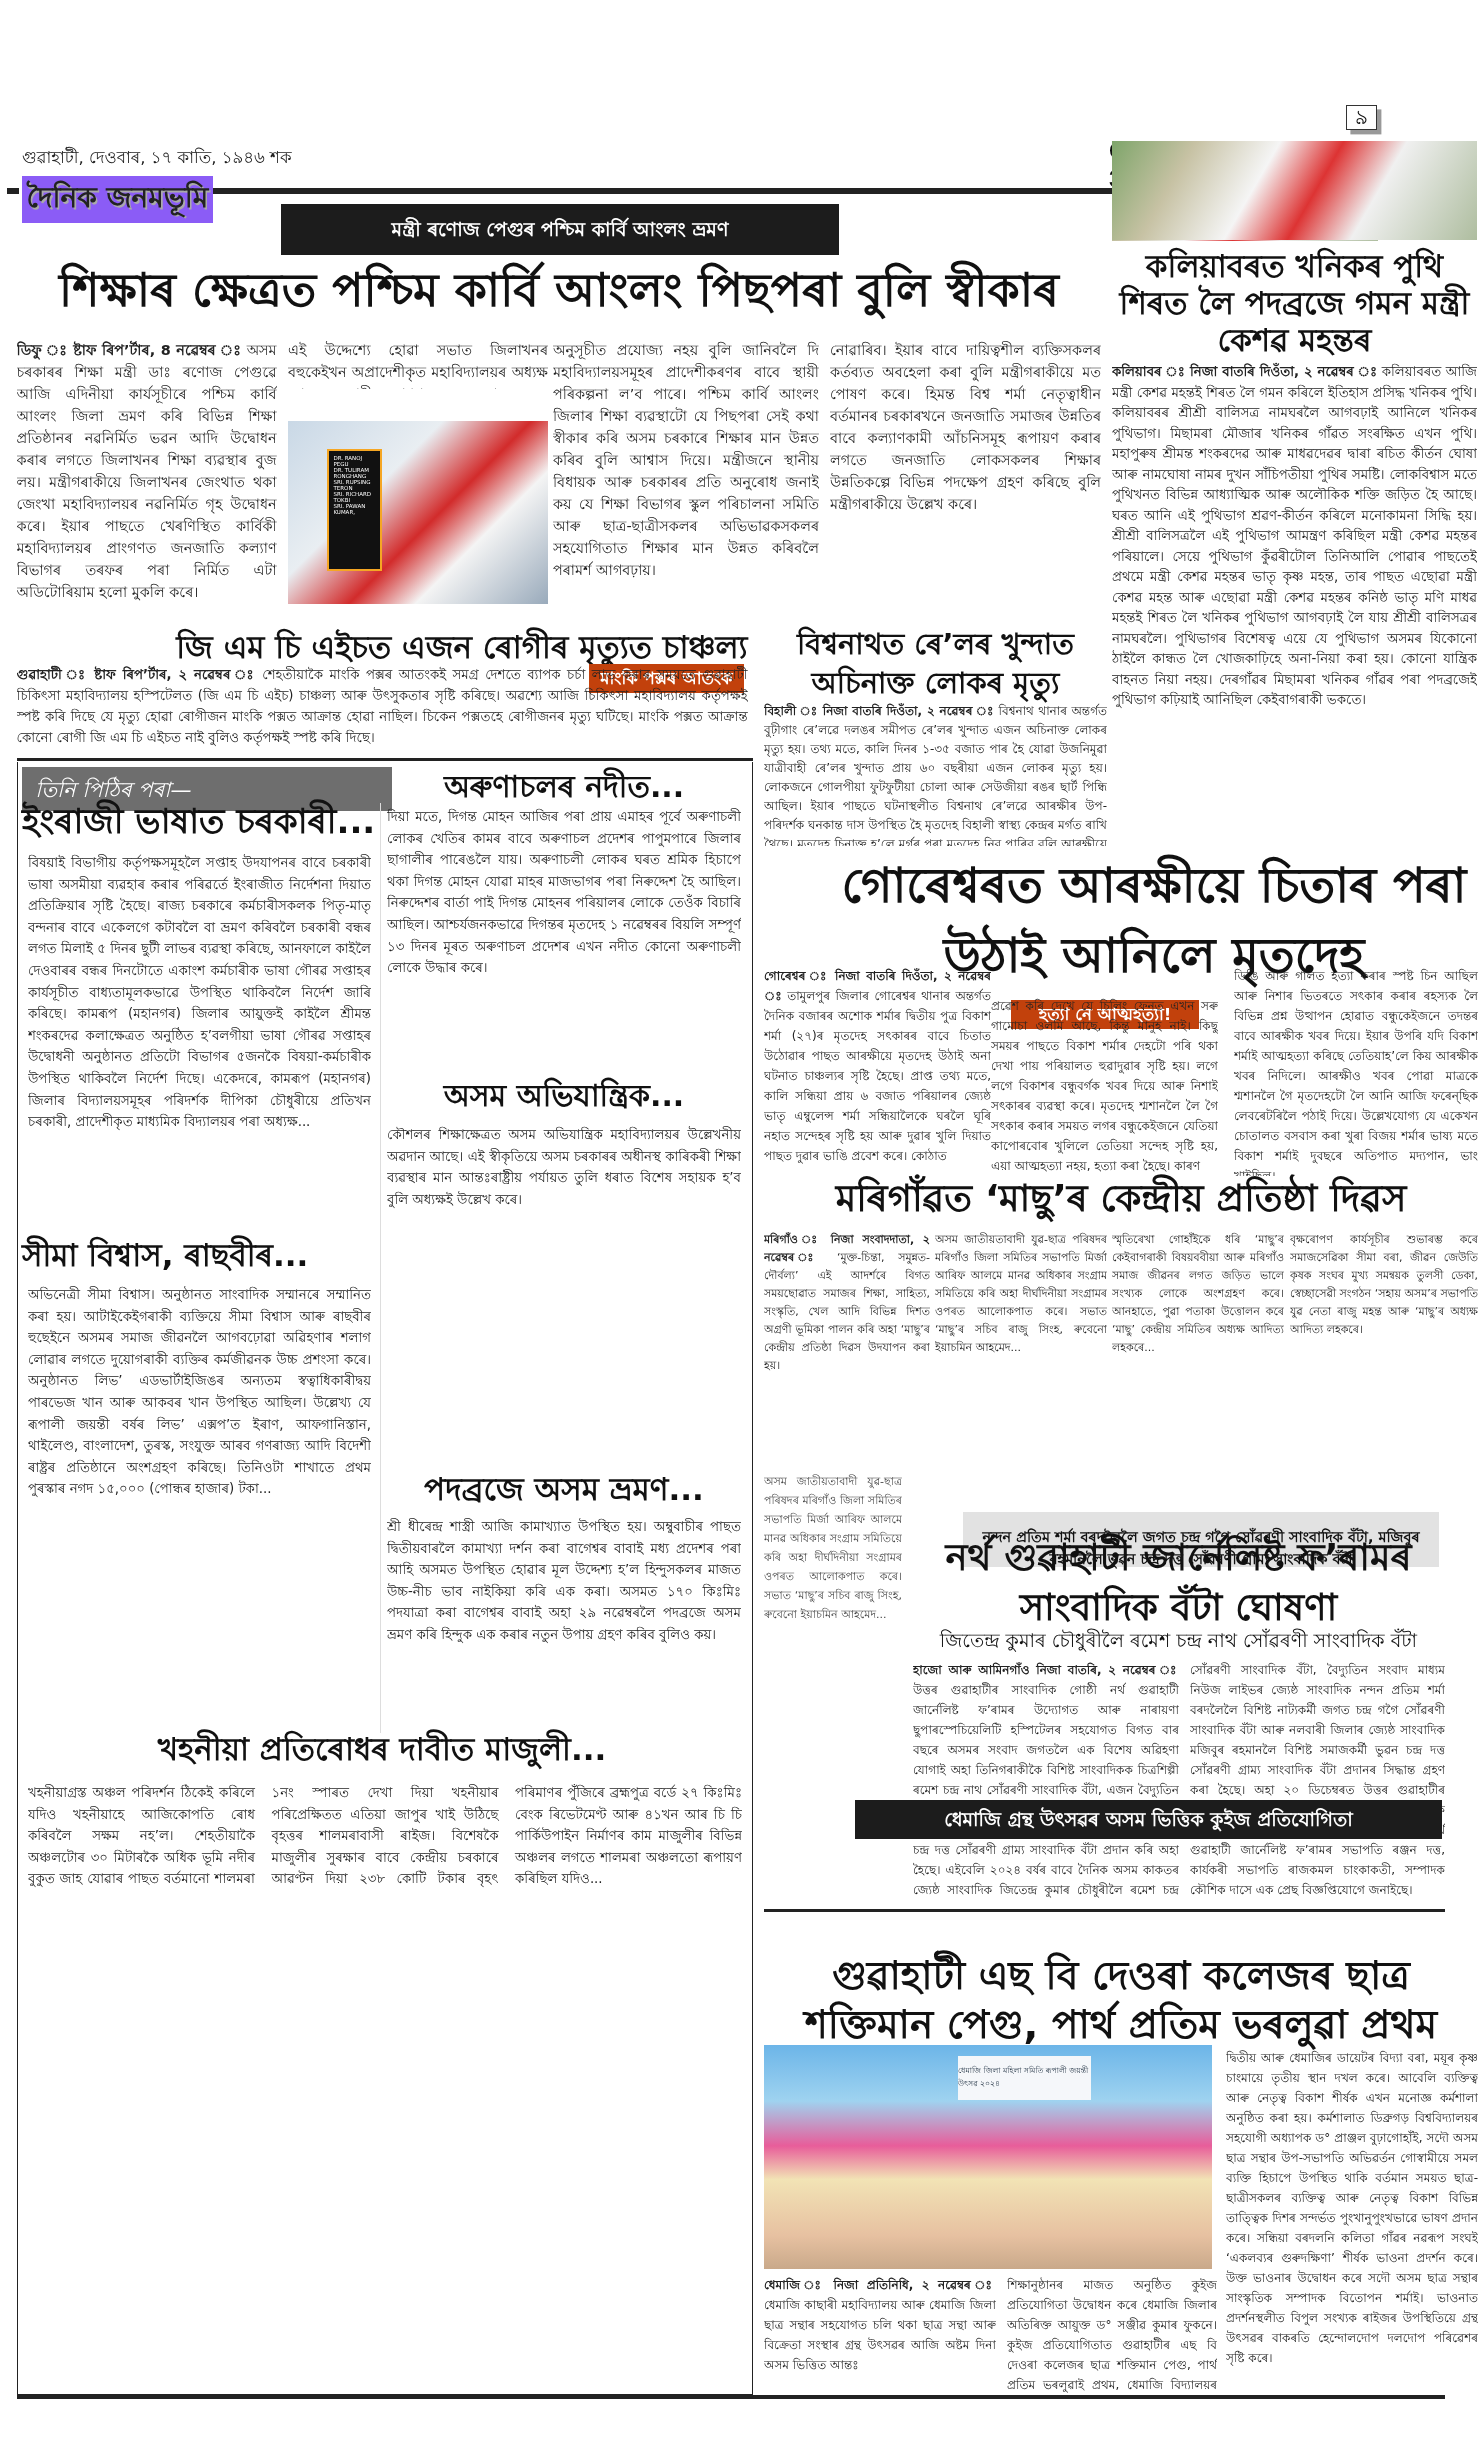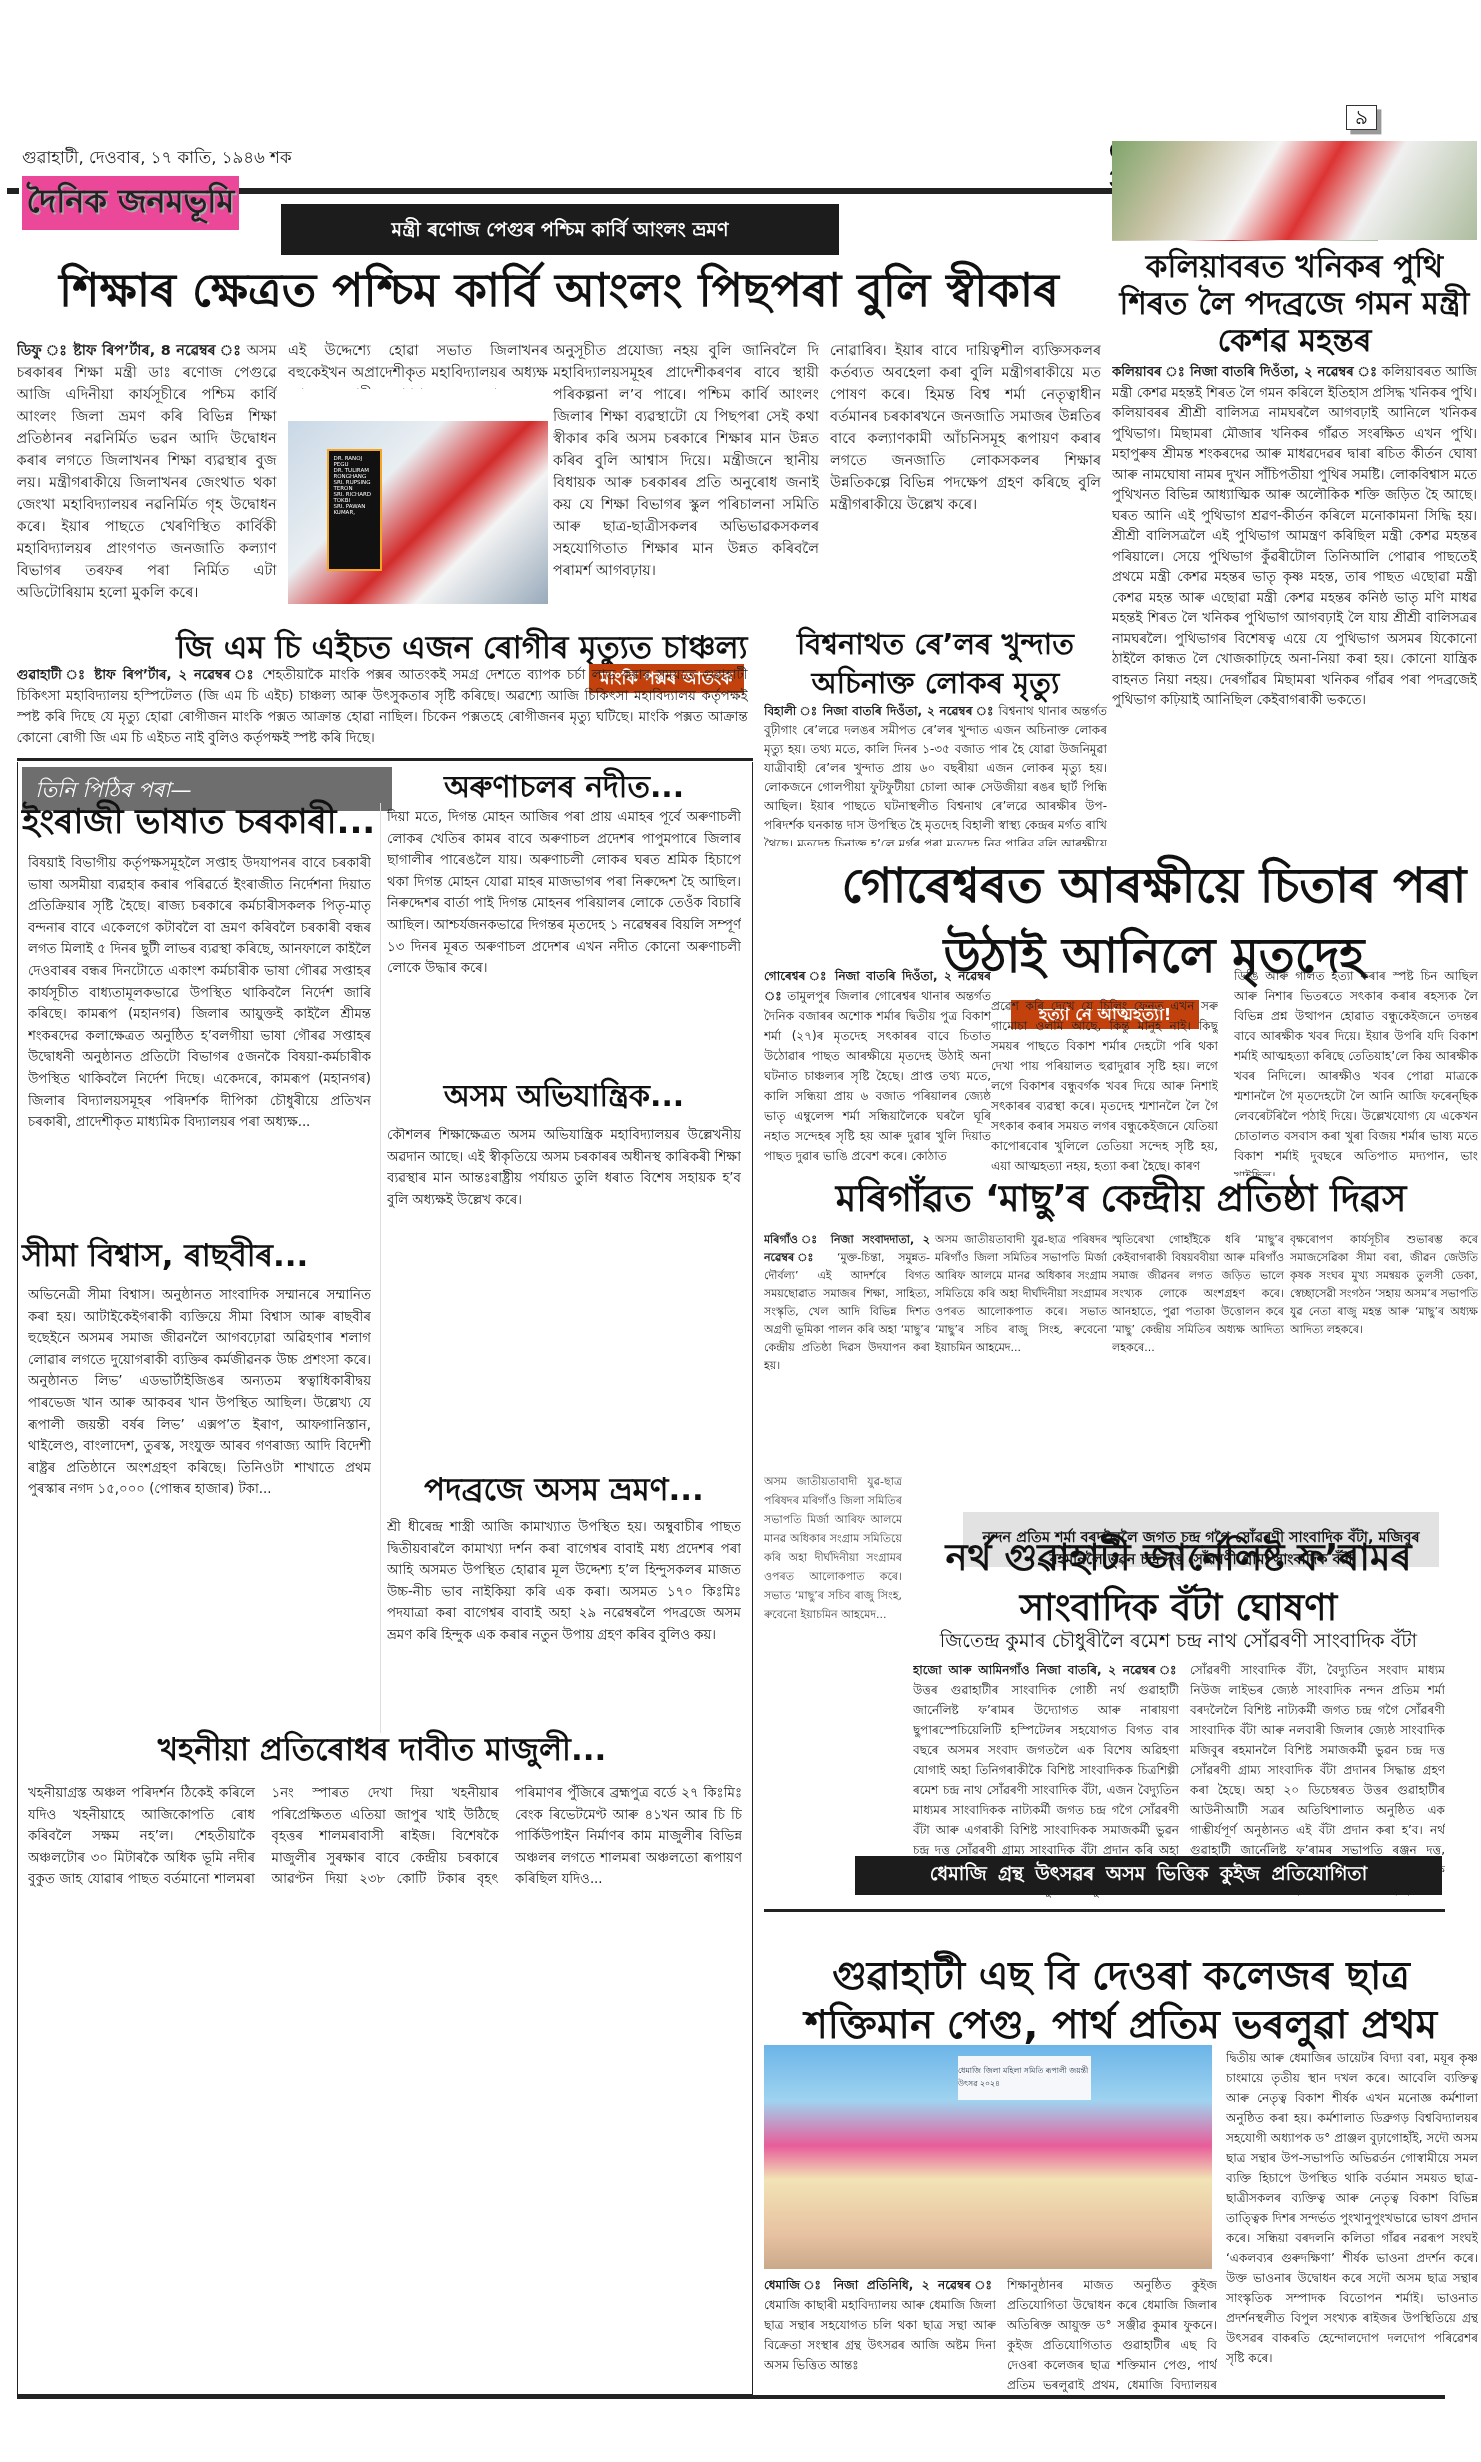--- a/index.html
+++ b/index.html
@@ -3,21 +3,21 @@
 <meta charset="utf-8">
 <style>
   html,body{margin:0;padding:0;background:#fff;}
   body{width:1482px;height:2462px;position:relative;overflow:hidden;font-family:"DejaVu Sans",sans-serif;color:#111;}
   .abs{position:absolute;}
   .hdr-left{left:22px;top:145px;font-size:16.6px;color:#222;}
   .hdr-right{left:1109px;top:137px;font-size:24px;font-weight:bold;letter-spacing:0.6px;font-family:"Liberation Sans",sans-serif;}
   .page-no{left:1346px;top:105px;width:29px;height:23px;border:1.1px solid #333;box-shadow:4.4px 4.4px 0 #999;text-align:center;font-size:20px;line-height:23px;background:#fff;}
   .rule-b{left:199px;top:188px;width:1277px;height:5.5px;background:#222;}
   .rule-c{left:6.6px;top:188px;width:12px;height:5.5px;background:#222;}
-  .masthead{left:22px;top:176px;font-size:32px;font-weight:bold;color:#222;text-shadow:1.7px 1.7px 0 #aaa;background:#ec4899;padding:0 4.4px;}
+  .masthead{left:22px;top:176px;font-size:28px;font-weight:bold;color:#222;text-shadow:1.7px 1.7px 0 #aaa;background:#8b5cf6;padding:0 4.4px;}
   .kicker{background:#1c1c1c;color:#fff;text-align:center;font-weight:bold;}
   .headline{font-weight:bold;text-align:center;color:#111;line-height:1.1;}
   .body{font-size:14.4px;line-height:22px;text-align:justify;color:#222;}
   .photo{background:linear-gradient(135deg,#c9d8e6 0%,#e9eef2 35%,#d22b2b 55%,#f4f4f4 70%,#9ab 100%);overflow:hidden;}
   .photo2{background:linear-gradient(120deg,#7ea56a 0%,#c7c2a4 20%,#f5f5f5 40%,#d33 55%,#f0f0f0 70%,#aebd9f 100%);}
   .photo3{background:linear-gradient(180deg,#6cb5e8 0%,#9fd3f0 25%,#e85d9a 45%,#f2e3b5 60%,#e7c1a1 85%,#c9a98a 100%);}
   .grey-tab{background:#6e6e6e;color:#fff;font-style:italic;font-size:21px;padding:6.6px 13.3px;}
   .boxed{border:1.7px solid #222;}
   .hline{background:#222;height:4.4px;}
   .vline{background:#222;width:1.7px;}
@@ -125,21 +125,21 @@
 <div class="abs headline" style="left:913px;top:1533px;width:531px;font-size:37px;line-height:50px;">নৰ্থ গুৱাহাটী জাৰ্নেলিষ্ট ফ’ৰামৰ সাংবাদিক বঁটা ঘোষণা</div>
 <div class="abs headline" style="left:913px;top:1630px;width:531px;font-size:19px;font-weight:normal;">জিতেন্দ্ৰ কুমাৰ চৌধুৰীলৈ ৰমেশ চন্দ্ৰ নাথ সোঁৱৰণী সাংবাদিক বঁটা</div>
 <div class="abs body col" style="left:913px;top:1660px;width:266px;height:244px;font-size:12px;line-height:20px;">
   <span class="caption-lbl">হাজো আৰু আমিনগাঁও নিজা বাতৰি, ২ নৱেম্বৰ ঃ</span>
   <span>উত্তৰ গুৱাহাটীৰ সাংবাদিক গোষ্ঠী নৰ্থ গুৱাহাটী জাৰ্নেলিষ্ট ফ’ৰামৰ উদ্যোগত আৰু নাৰায়ণা ছুপাৰস্পেচিয়েলিটি হস্পিটেলৰ সহযোগত বিগত বাৰ বছৰে অসমৰ সংবাদ জগতলৈ এক বিশেষ অৱিহণা যোগাই অহা তিনিগৰাকীকৈ বিশিষ্ট সাংবাদিকক চিত্ৰশিল্পী ৰমেশ চন্দ্ৰ নাথ সোঁৱৰণী সাংবাদিক বঁটা, এজন বৈদ্যুতিন মাধ্যমৰ সাংবাদিকক নাট্যকৰ্মী জগত চন্দ্ৰ গগৈ সোঁৱৰণী বঁটা আৰু এগৰাকী বিশিষ্ট সাংবাদিকক সমাজকৰ্মী ভুৱন চন্দ্ৰ দত্ত সোঁৱৰণী গ্ৰাম্য সাংবাদিক বঁটা প্ৰদান কৰি অহা হৈছে। এইবেলি ২০২৪ বৰ্ষৰ বাবে দৈনিক অসম কাকতৰ জ্যেষ্ঠ সাংবাদিক জিতেন্দ্ৰ কুমাৰ চৌধুৰীলৈ ৰমেশ চন্দ্ৰ নাথ</span>
 </div>
 <div class="abs body col" style="left:1190px;top:1660px;width:255px;height:244px;font-size:12px;line-height:20px;">সোঁৱৰণী সাংবাদিক বঁটা, বৈদ্যুতিন সংবাদ মাধ্যম নিউজ লাইভৰ জ্যেষ্ঠ সাংবাদিক নন্দন প্ৰতিম শৰ্মা বৰদলৈলৈ বিশিষ্ট নাট্যকৰ্মী জগত চন্দ্ৰ গগৈ সোঁৱৰণী সাংবাদিক বঁটা আৰু নলবাৰী জিলাৰ জ্যেষ্ঠ সাংবাদিক মজিবুৰ ৰহমানলৈ বিশিষ্ট সমাজকৰ্মী ভুৱন চন্দ্ৰ দত্ত সোঁৱৰণী গ্ৰাম্য সাংবাদিক বঁটা প্ৰদানৰ সিদ্ধান্ত গ্ৰহণ কৰা হৈছে। অহা ২০ ডিচেম্বৰত উত্তৰ গুৱাহাটীৰ আউনীআটী সত্ৰৰ অতিথিশালাত অনুষ্ঠিত এক গাম্ভীৰ্যপূৰ্ণ অনুষ্ঠানত এই বঁটা প্ৰদান কৰা হ’ব। নৰ্থ গুৱাহাটী জাৰ্নেলিষ্ট ফ’ৰামৰ সভাপতি ৰঞ্জন দত্ত, কাৰ্যকৰী সভাপতি ৰাজকমল চাংকাকতী, সম্পাদক কৌশিক দাসে এক প্ৰেছ বিজ্ঞপ্তিযোগে জনাইছে।</div>
 <div class="abs body col" style="left:764px;top:1472px;width:138px;height:432px;font-size:11px;line-height:19px;color:#444;">অসম জাতীয়তাবাদী যুৱ-ছাত্ৰ পৰিষদৰ মৰিগাঁও জিলা সমিতিৰ সভাপতি মিৰ্জা আৰিফ আলমে মানৱ অধিকাৰ সংগ্ৰাম সমিতিয়ে কৰি অহা দীৰ্ঘদিনীয়া সংগ্ৰামৰ ওপৰত আলোকপাত কৰে। সভাত ‘মাছু’ৰ সচিব ৰাজু সিংহ, ৰুবেনো ইয়াচমিন আহমেদ...</div>
 <div class="abs hline" style="left:764px;top:1909px;width:681px;height:3.3px;"></div>
 
-<div class="abs kicker" style="left:855px;top:1856px;width:587px;height:39px;font-size:19px;line-height:39px;font-family:Liberation Mono, monospace;">ধেমাজি গ্ৰন্থ উৎসৱৰ অসম ভিত্তিক কুইজ প্ৰতিযোগিতা</div>
+<div class="abs kicker" style="left:855px;top:1800px;width:587px;height:39px;font-size:19px;line-height:39px;">ধেমাজি গ্ৰন্থ উৎসৱৰ অসম ভিত্তিক কুইজ প্ৰতিযোগিতা</div>
 <div class="abs headline" style="left:764px;top:1951px;width:714px;font-size:39px;line-height:49px;">গুৱাহাটী এছ বি দেওৰা কলেজৰ ছাত্ৰ শক্তিমান পেগু, পাৰ্থ প্ৰতিম ভৰলুৱা প্ৰথম</div>
 <div class="abs photo3" style="left:764px;top:2045px;width:448px;height:224px;">
   <div style="position:absolute;left:194px;top:11px;width:133px;height:44px;background:#f5f7fa;color:#234;font-size:7.7px;text-align:left;padding-top:7.7px;box-sizing:border-box;">ধেমাজি জিলা মহিলা সমিতি ৰূপালী জয়ন্তী উৎসৱ ২০২৪</div>
 </div>
 <div class="abs body col" style="left:764px;top:2275px;width:232px;height:122px;font-size:12px;line-height:20px;">
   <span class="caption-lbl">ধেমাজি ঃ নিজা প্ৰতিনিধি, ২ নৱেম্বৰ ঃ</span>
   <span>ধেমাজি কাছাৰী মহাবিদ্যালয় আৰু ধেমাজি জিলা ছাত্ৰ সন্থাৰ সহযোগত চলি থকা ছাত্ৰ সন্থা আৰু বিক্ৰেতা সংস্থাৰ গ্ৰন্থ উৎসৱৰ আজি অষ্টম দিনা অসম ভিত্তিত আন্তঃ</span>
 </div>
 <div class="abs body col" style="left:1007px;top:2275px;width:210px;height:122px;font-size:12px;line-height:20px;">শিক্ষানুষ্ঠানৰ মাজত অনুষ্ঠিত কুইজ প্ৰতিযোগিতা উদ্বোধন কৰে ধেমাজি জিলাৰ অতিৰিক্ত আয়ুক্ত ড° সঞ্জীৱ কুমাৰ ফুকনে। কুইজ প্ৰতিযোগিতাত গুৱাহাটীৰ এছ বি দেওৰা কলেজৰ ছাত্ৰ শক্তিমান পেগু, পাৰ্থ প্ৰতিম ভৰলুৱাই প্ৰথম, ধেমাজি বিদ্যালয়ৰ আৰ্যকল্প ভট্টাচাৰ্য, অংকুৰ সোণোৱালে</div>
 <div class="abs body col" style="left:1226px;top:2048px;width:252px;height:349px;font-size:12px;line-height:20px;">দ্বিতীয় আৰু ধেমাজিৰ ডায়েটৰ বিদ্যা বৰা, ময়ূৰ কৃষ্ণ চাংমায়ে তৃতীয় স্থান দখল কৰে। আবেলি ব্যক্তিত্ব আৰু নেতৃত্ব বিকাশ শীৰ্ষক এখন মনোজ্ঞ কৰ্মশালা অনুষ্ঠিত কৰা হয়। কৰ্মশালাত ডিব্ৰুগড় বিশ্ববিদ্যালয়ৰ সহযোগী অধ্যাপক ড° প্ৰাঞ্জল বুঢ়াগোহাঁই, সদৌ অসম ছাত্ৰ সন্থাৰ উপ-সভাপতি অভিৱৰ্তন গোস্বামীয়ে সমল ব্যক্তি হিচাপে উপস্থিত থাকি বৰ্তমান সময়ত ছাত্ৰ-ছাত্ৰীসকলৰ ব্যক্তিত্ব আৰু নেতৃত্ব বিকাশ বিভিন্ন তাত্ত্বিক দিশৰ সন্দৰ্ভত পুংখানুপুংখভাৱে ভাষণ প্ৰদান কৰে। সন্ধিয়া বৰদলনি কলিতা গাঁৱৰ নৱৰূপ সংঘই ‘একলব্যৰ গুৰুদক্ষিণা’ শীৰ্ষক ভাওনা প্ৰদৰ্শন কৰে। উক্ত ভাওনাৰ উদ্বোধন কৰে সদৌ অসম ছাত্ৰ সন্থাৰ সাংস্কৃতিক সম্পাদক বিতোপন শৰ্মাই। ভাওনাত প্ৰদৰ্শনস্থলীত বিপুল সংখ্যক ৰাইজৰ উপস্থিতিয়ে গ্ৰন্থ উৎসৱৰ বাকৰতি হেন্দোলদোপ দলদোপ পৰিৱেশৰ সৃষ্টি কৰে।</div>

